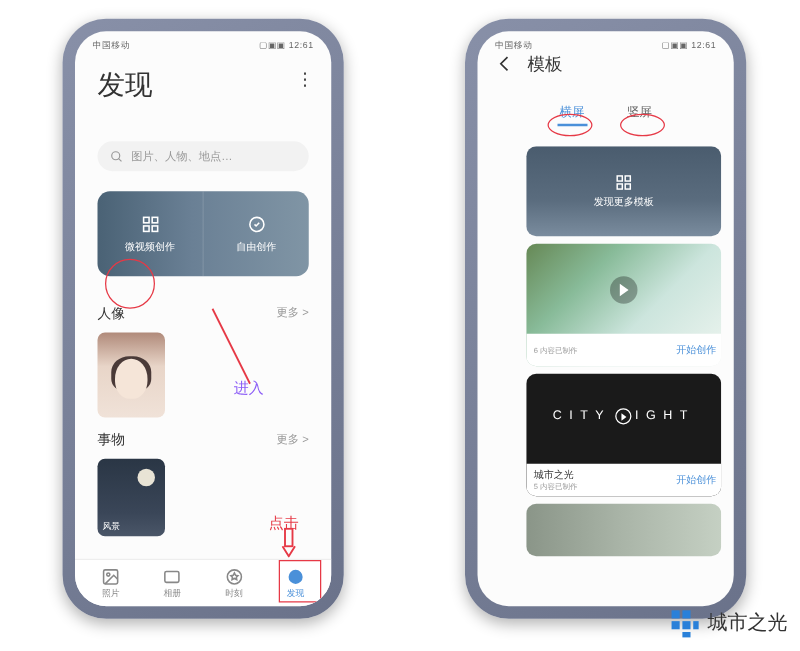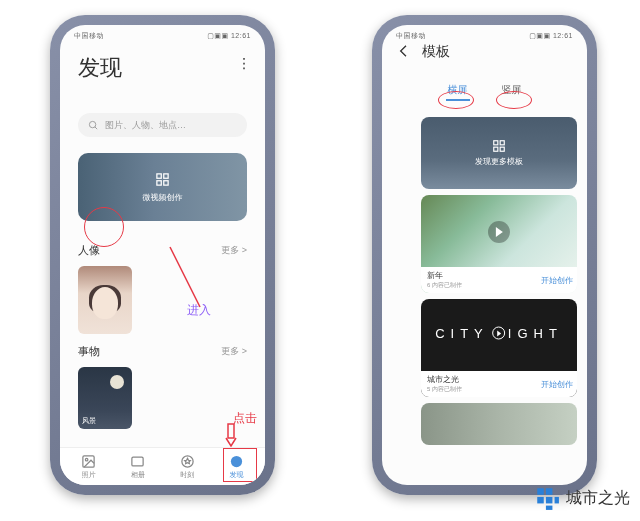--- a/index.html
+++ b/index.html
@@ -39,21 +39,21 @@
 .thumb-portrait::before { content: ''; position: absolute; left: 50%; top: 28%; transform: translateX(-50%); width: 32px; height: 28px; background: #4a3a38; border-radius: 45% 45% 35% 35%; }
 
 .thumb-moon { margin: 4px 18px; width: 54px; height: 62px; background: linear-gradient(180deg, #2a3645 0%, #3a4658 70%, #4a5668 100%); border-radius: 6px; position: relative; display: flex; flex-direction: column; justify-content: space-between; padding: 6px 4px 3px; }
 .thumb-moon::before { content: ''; position: absolute; right: 8px; top: 8px; width: 14px; height: 14px; background: #e8e3d5; border-radius: 50%; }
 .thumb-moon .caption { font-size: 7px; color: #fff; }
 
 .enter-label { position: absolute; left: 127px; top: 277px; font-size: 12px; color: #8b5cf6; font-weight: 500; }
 .enter-line { position: absolute; left: 108px; top: 220px; width: 40px; height: 65px; pointer-events: none; }
 .enter-line svg { width: 100%; height: 100%; }
 
-.click-label { position: absolute; right: 8px; bottom: 58px; font-size: 12px; color: #e63946; font-weight: 500; }
+.click-label { position: absolute; right: 26px; bottom: 58px; font-size: 12px; color: #e63946; font-weight: 500; }
 .click-arrow { position: absolute; right: 28px; bottom: 34px; }
 .click-arrow svg { width: 12px; height: 24px; }
 
 .bottom-nav { position: absolute; bottom: 0; left: 0; right: 0; height: 38px; background: #fff; border-top: 1px solid #eee; display: flex; align-items: center; justify-content: space-around; padding: 2px 4px; }
 .nav-item { display: flex; flex-direction: column; align-items: center; gap: 1px; font-size: 7px; color: #888; flex: 1; }
 .nav-item svg { width: 15px; height: 15px; }
 .nav-item.highlighted { color: #4a90d9; }
 .rect-red { position: absolute; border: 1.5px solid #e63946; pointer-events: none; }
 
 
@@ -73,21 +73,21 @@
 
 .tmpl-hand { height: 98px; background: linear-gradient(135deg, #668855 0%, #88bb99 30%, #cce5dd 60%, #eef5f0 100%); }
 .tmpl-hand::before { content: ''; position: absolute; left: 50%; top: 38%; transform: translate(-50%, -50%); width: 22px; height: 22px; border-radius: 50%; background: rgba(0,0,0,0.3); }
 .tmpl-hand::after { content: ''; position: absolute; left: 50%; top: 38%; transform: translate(-45%, -50%); border-left: 7px solid #fff; border-top: 5px solid transparent; border-bottom: 5px solid transparent; }
 .tmpl-footer { position: absolute; bottom: 0; left: 0; right: 0; height: 26px; background: #fff; padding: 3px 6px; display: flex; flex-direction: column; justify-content: center; }
 .tmpl-footer .line1 { font-size: 8px; color: #333; }
 .tmpl-footer .line2 { font-size: 6px; color: #999; }
 .tmpl-footer .action { position: absolute; right: 4px; top: 50%; transform: translateY(-50%); font-size: 8px; color: #4a90d9; }
 
 .tmpl-city { height: 98px; background: #1a1a1a; }
-.tmpl-city .city-text { position: absolute; left: 50%; top: 35%; transform: translate(-50%, -50%); color: #fff; font-size: 13px; letter-spacing: 6px; display: flex; align-items: center; }
+.tmpl-city .city-text { position: absolute; left: 50%; top: 35%; transform: translate(-50%, -50%); color: #fff; font-size: 10px; letter-spacing: 6px; display: flex; align-items: center; }
 .play-dot { width: 13px; height: 13px; border-radius: 50%; border: 1px solid #fff; display: inline-flex; align-items: center; justify-content: center; margin: 0 3px; }
 .play-dot::after { content: ''; border-left: 4px solid #fff; border-top: 3px solid transparent; border-bottom: 3px solid transparent; margin-left: 1px; }
 
 .tmpl-run { height: 42px; background: linear-gradient(90deg, #8a9588 0%, #aab5a8 50%, #c5d0c3 100%); }
 
 .watermark { position: absolute; right: 10px; bottom: 10px; display: flex; align-items: center; gap: 6px; }
 .watermark .txt { font-size: 16px; color: #333; font-weight: 500; }
 .watermark svg { width: 26px; height: 26px; }
 </style>
 </head>
@@ -113,20 +113,27 @@
     <div class="card-row">
       <div class="card-item">
         <svg viewBox="0 0 24 24" fill="none" stroke="#fff" stroke-width="2">
             <rect x="3" y="3" width="7" height="7"></rect>
             <rect x="14" y="3" width="7" height="7"></rect>
             <rect x="3" y="14" width="7" height="7"></rect>
             <rect x="14" y="14" width="7" height="7"></rect>
           </svg>
         <span>微视频创作</span>
       </div>
+      <div class="card-item">
+        <svg viewBox="0 0 24 24" fill="none" stroke="#fff" stroke-width="2">
+            <circle cx="12" cy="12" r="9"></circle>
+            <path d="M9 12l2 2 4-4"></path>
+          </svg>
+        <span>自由创作</span>
+      </div>
     </div>
     <div class="circle-red" style="left:24px; top:182px; width:40px; height:40px;"></div>
 
     <div class="section-hdr">
       <span class="title">人像</span>
       <span class="more">更多 &gt;</span>
     </div>
     <div class="thumb-portrait"></div>
 
     <div class="section-hdr">
@@ -210,21 +217,20 @@
         <svg viewBox="0 0 24 24" fill="none" stroke="#fff" stroke-width="2">
             <rect x="3" y="3" width="7" height="7"></rect>
             <rect x="14" y="3" width="7" height="7"></rect>
             <rect x="3" y="14" width="7" height="7"></rect>
             <rect x="14" y="14" width="7" height="7"></rect>
           </svg>
         <div class="t1">发现更多模板</div>
       </div>
       <div class="tmpl-card tmpl-hand">
         <div class="tmpl-footer">
-          <div class="line1">新年</div>
           <div class="line2">6 内容已制作</div>
           <div class="action">开始创作</div>
         </div>
       </div>
       <div class="tmpl-card tmpl-city">
         <div class="city-text">
           <span>CITY</span>
             <span class="play-dot"></span>
             <span>IGHT</span>
         </div>

